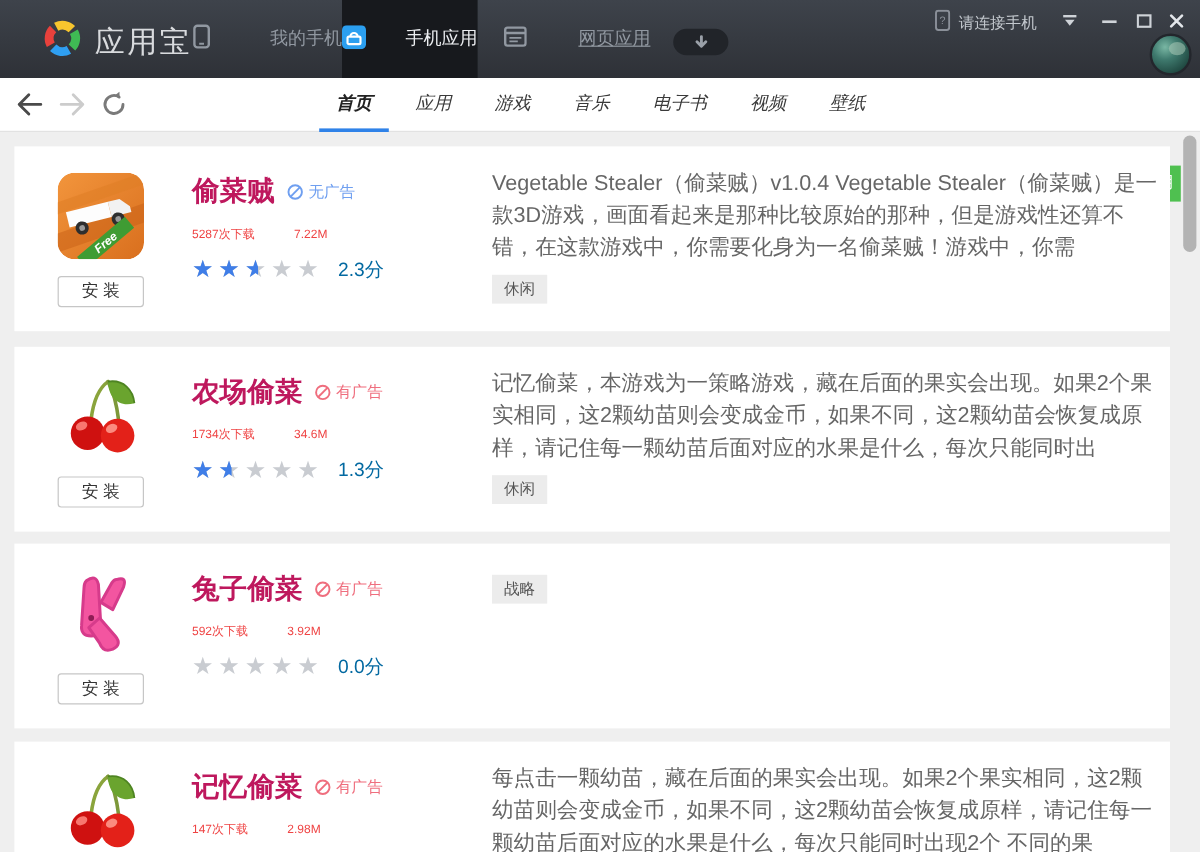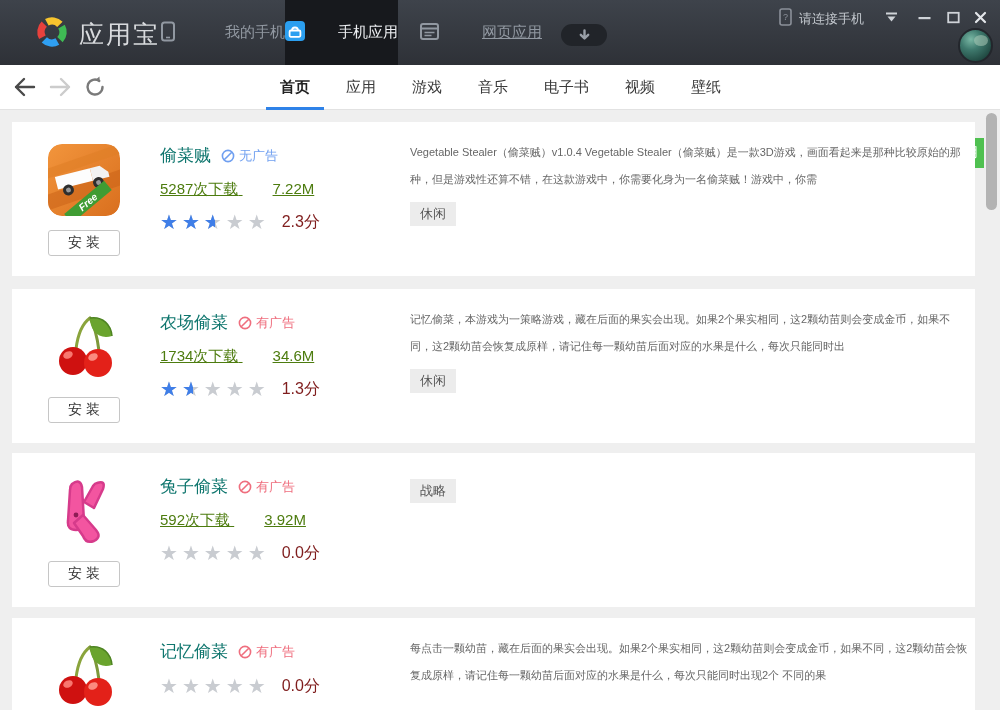--- a/index.html
+++ b/index.html
@@ -30,21 +30,21 @@
     background:radial-gradient(circle at 35% 30%, #79b7a4 0%, #3f7a6e 35%, #173a34 90%); }
   .avatar::after { content:""; position:absolute; left:14px; top:5px; width:14px; height:11px;
     border-radius:50%; background:#a9c9b6; opacity:.55; }
 
   
   .navbar { position:absolute; left:0; top:65px; width:1000px; height:45px; background:#fff;
     border-bottom:1px solid #e2e2e2; }
   .nav-arrows { position:absolute; left:12px; top:9px; display:flex; gap:9px; }
   .nav-arrows span { width:26px; height:26px; display:flex; align-items:center;
     justify-content:center; cursor:pointer; }
-  .nav-tabs { position:absolute; left:266px; top:0; height:45px; display:flex; gap:8px; }
+  .nav-tabs { position:absolute; left:266px; top:0; height:45px; display:flex; gap:8px;font-style:italic; }
   .nav-tab { position:relative; padding:0 14px; line-height:44px; font-size:15px; color:#3a3a3a;
     cursor:pointer; }
   .nav-tab.active { color:#222; font-weight:bold; }
   .nav-tab.active::after { content:""; position:absolute; left:0; right:0; bottom:0; height:3px;
     background:#2f82e8; }
   .search-box { position:absolute; left:758px; top:73px; width:166px; height:30px;
     border:1px solid #bfbfbf; border-right:none; background:#fff; font-size:14px; color:#333;
     padding:0 8px; outline:none; font-family:"Liberation Sans", sans-serif; }
   .search-btn { position:absolute; left:924px; top:73px; width:66px; height:30px; border:none;
     background:#4fc050; color:#fff; font-size:14px; cursor:pointer;
@@ -57,34 +57,34 @@
   .app-icon { width:72px; height:72px; border-radius:14px; overflow:hidden; cursor:pointer; }
   .app-icon svg { display:none; width:72px; height:72px; }
   .app-icon[data-icon="truck"] .svg-truck,
   .app-icon[data-icon="cherry"] .svg-cherry,
   .app-icon[data-icon="bunny"] .svg-bunny { display:block; }
   .install-btn { position:absolute; left:0; top:86px; width:72px; height:26px; background:#fff;
     border:1px solid #c6c6c6; border-radius:3px; font-size:14px; color:#333; cursor:pointer;
     font-family:"Liberation Sans", sans-serif; }
   .card-mid { position:absolute; left:148px; top:22px; width:240px; }
   .title-row { display:flex; align-items:center; gap:10px; }
-  .app-name { font-size:17px; color:#0f766e; cursor:pointer; }
+  .app-name { font-size:23px; color:#be185d; cursor:pointer;font-weight:bold; }
   .ad-badge { display:flex; align-items:center; gap:4px; font-size:13px; }
   .ad-badge.badge-blue { color:#6f9ff0;text-align:center; }
   .ad-badge.badge-red { color:#ef6e7e; }
-  .stats-row { margin-top:13px; font-size:15px; color:#4d7c0f;text-decoration:underline; }
+  .stats-row { margin-top:13px; font-size:10px; color:#ef4444; }
   .stats-row .size { margin-left:30px; }
   .rating-row { margin-top:12px; display:flex; align-items:center; }
   .stars { position:relative; display:inline-block; font-size:20px; letter-spacing:4px;
     line-height:22px; color:#c9ccd1; white-space:nowrap; }
   .stars-fg { position:absolute; left:0; top:0; overflow:hidden; white-space:nowrap;
     color:#3f7ee8; }
-  .score { font-size:16px; color:#7f1d1d; margin-left:12px; }
+  .score { font-size:16px; color:#0369a1; margin-left:12px; }
   .card-right { position:absolute; left:398px; top:17px; width:560px; }
-  .desc { font-size:11px; color:#666; line-height:27px; max-height:82px; overflow:hidden; }
+  .desc { font-size:18px; color:#666; line-height:27px; max-height:82px; overflow:hidden; }
   .tag { display:inline-block; margin-top:9px; background:#ececec; color:#555; font-size:13px;
     padding:3px 10px; cursor:pointer; }
 
   
   .scrollbar-track { position:absolute; left:984px; top:110px; width:16px; height:600px;
     background:#efefef; }
   .scrollbar-thumb { position:absolute; left:2px; top:3px; width:11px; height:97px;
     background:#b3b3b3; border-radius:6px; cursor:pointer; }
 </style>
 </head>
@@ -394,20 +394,24 @@
       <div class="title-row">
         <span class="app-name">记忆偷菜</span>
         <span class="ad-badge badge-red">
           <svg width="14" height="14" viewBox="0 0 14 14">
             <circle cx="7" cy="7" r="5.6" fill="none" stroke="currentColor" stroke-width="1.6"></circle>
             <line x1="3.2" y1="10.8" x2="10.8" y2="3.2" stroke="currentColor" stroke-width="1.6"></line>
           </svg>
           <span>有广告</span>
         </span>
       </div>
+      <div class="stats-row">
+        <span>147次下载</span>
+        <span class="size">2.98M</span>
+      </div>
       <div class="rating-row">
         <span class="stars">
           <span class="stars-bg">★★★★★</span>
           <span class="stars-fg" style="width: 0%;">★★★★★</span>
         </span>
         <span class="score">0.0分</span>
       </div>
     </div>
 
     <div class="card-right">

